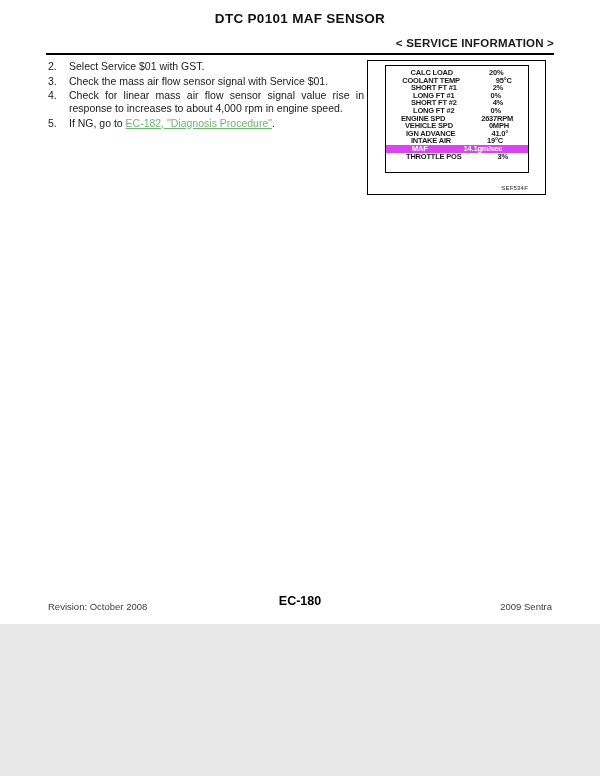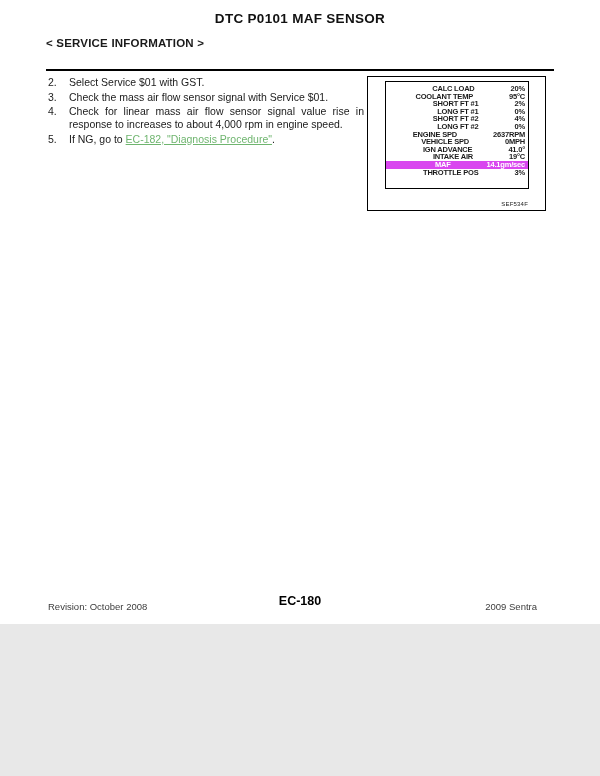--- a/index.html
+++ b/index.html
@@ -19,25 +19,25 @@
   .title {
     margin-top: 11px;
     text-align: center;
     font-size: 13.5px;
     font-weight: bold;
     letter-spacing: 0.3px;
     color: #111;
   }
   .header-row {
     display: flex;
-    justify-content: flex-start;
+    justify-content: flex-end;
     align-items: baseline;
     margin: 11px 46px 0 46px;
     border-bottom: 2.5px solid #000;
-    padding-bottom: 20px;
+    padding-bottom: 4px;
   }
   .hdr-left {
     font-size: 11.5px;
     font-weight: bold;
     letter-spacing: 0.2px;
   }
   .hdr-right {
     font-size: 11px;
     font-weight: bold;
     border-bottom: 2px solid #000;
@@ -89,21 +89,21 @@
     top: 4px;
     left: 17px;
     right: 16px;
     height: 103px;
     border: 1.5px solid #000;
     padding-top: 3px;
     box-sizing: content-box;
   }
   .mrow {
     display: flex;
-    justify-content: flex-end;
+    justify-content: center;
     align-items: center;
     height: 7.6px;
     font-size: 7.5px;
     line-height: 7.6px;
     font-weight: bold;
     letter-spacing: -0.2px;
     padding: 0 3px;
     white-space: nowrap;
     gap: 36px;
   }
@@ -139,21 +139,21 @@
     left: 0;
     right: 0;
     bottom: 4px;
     text-align: center;
     font-size: 12.5px;
     font-weight: bold;
     color: #000;
   }
   .footer-right {
     position: absolute;
-    right: 15px;
+    right: 0;
     bottom: 0;
     font-size: 9.5px;
     color: #3c3c3c;
   }
 </style>
 </head>
 <body>
 
 <div class="page">
 

